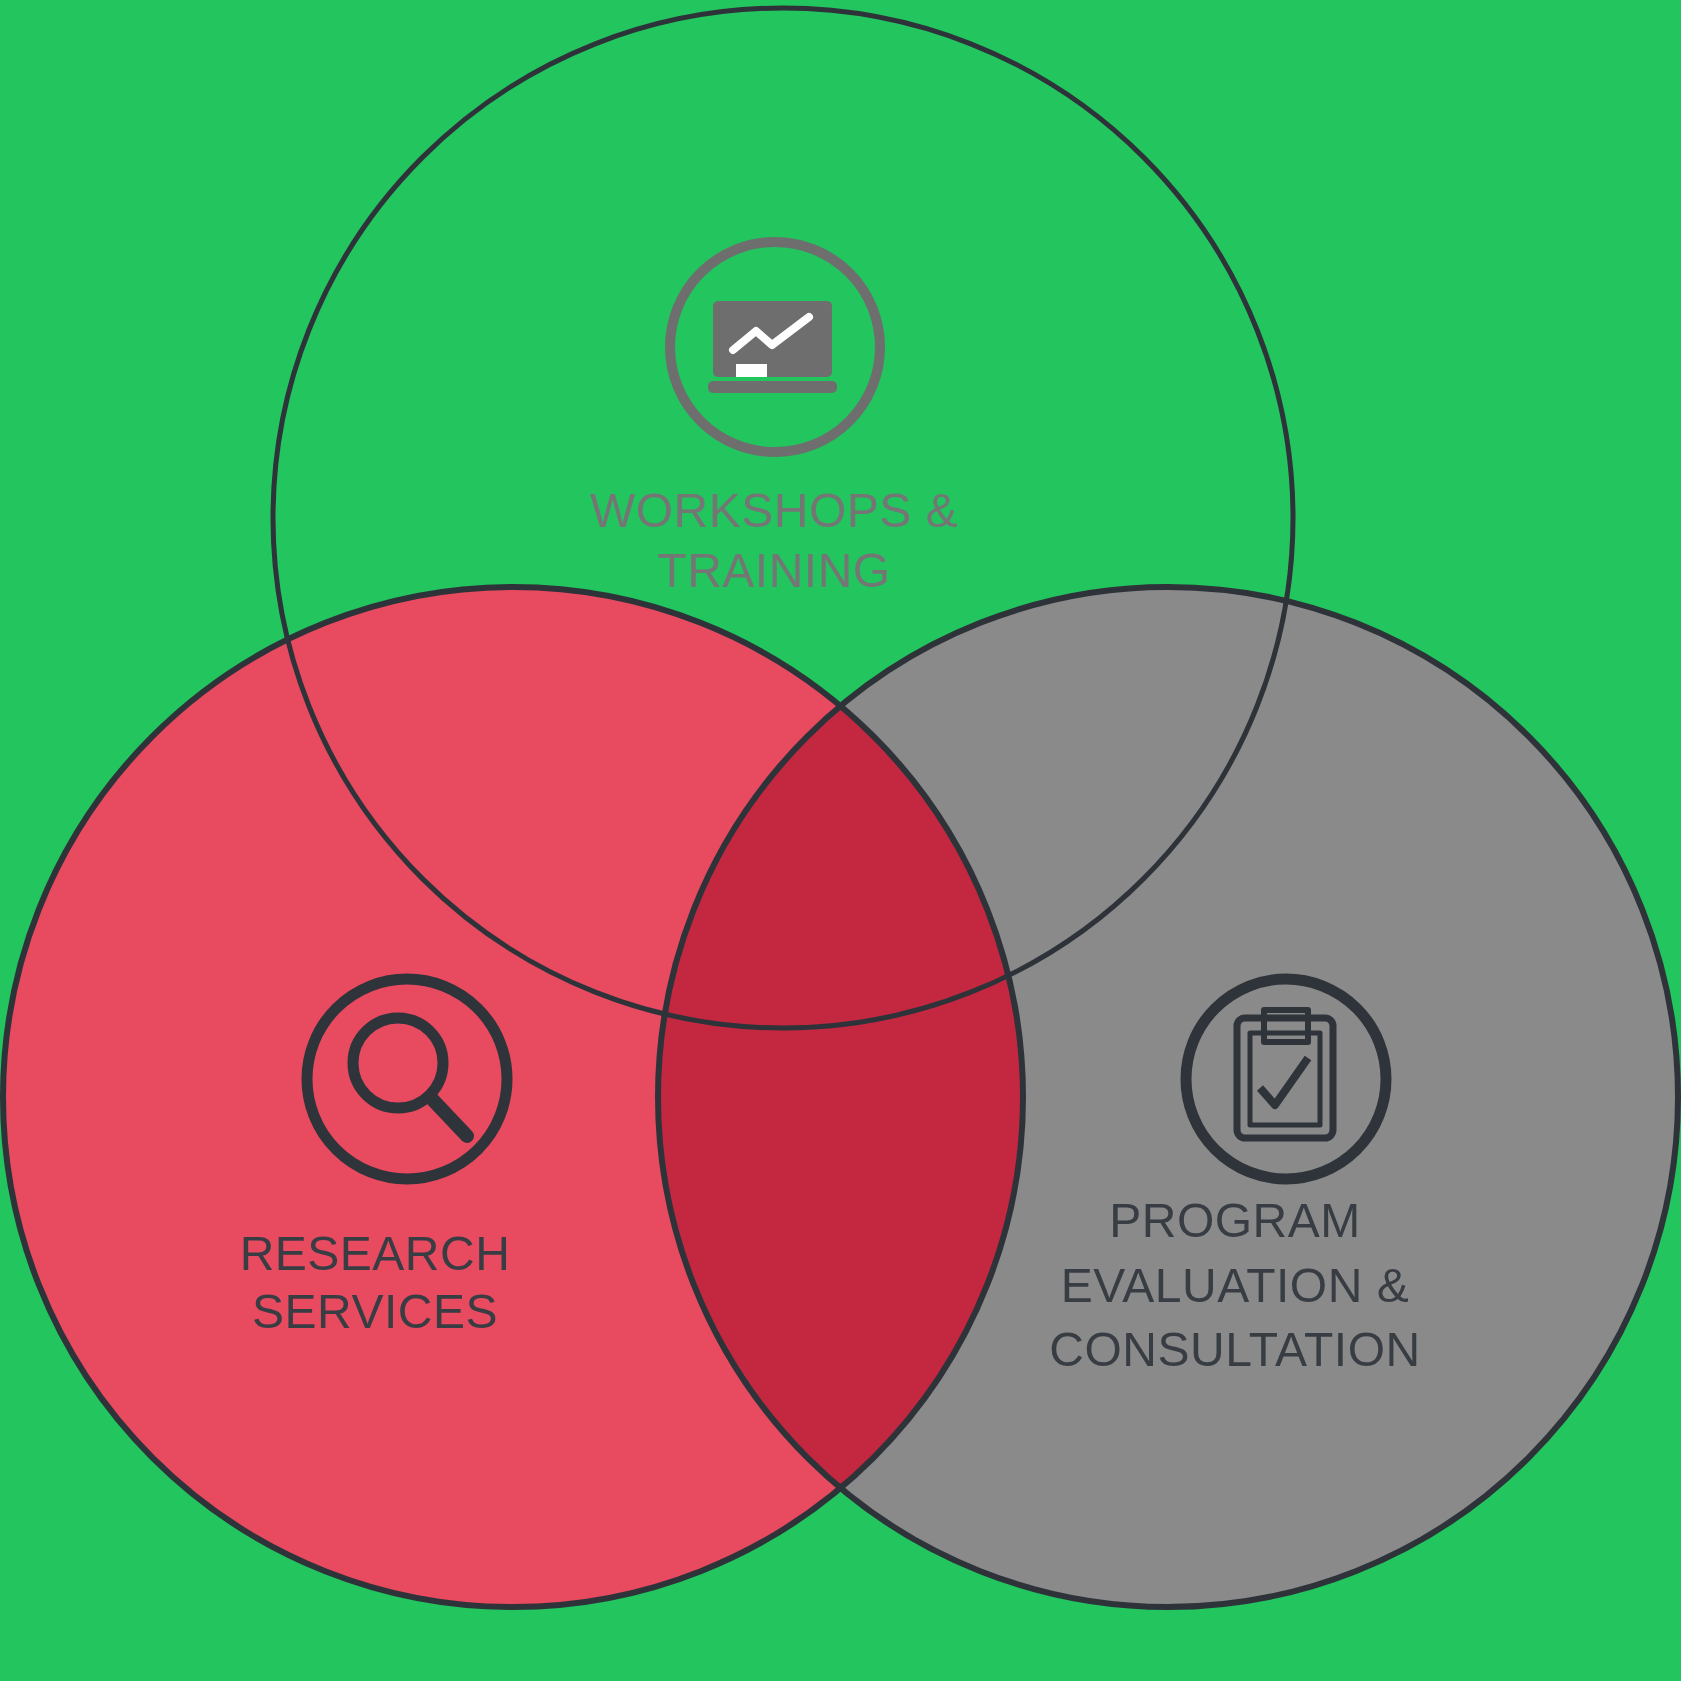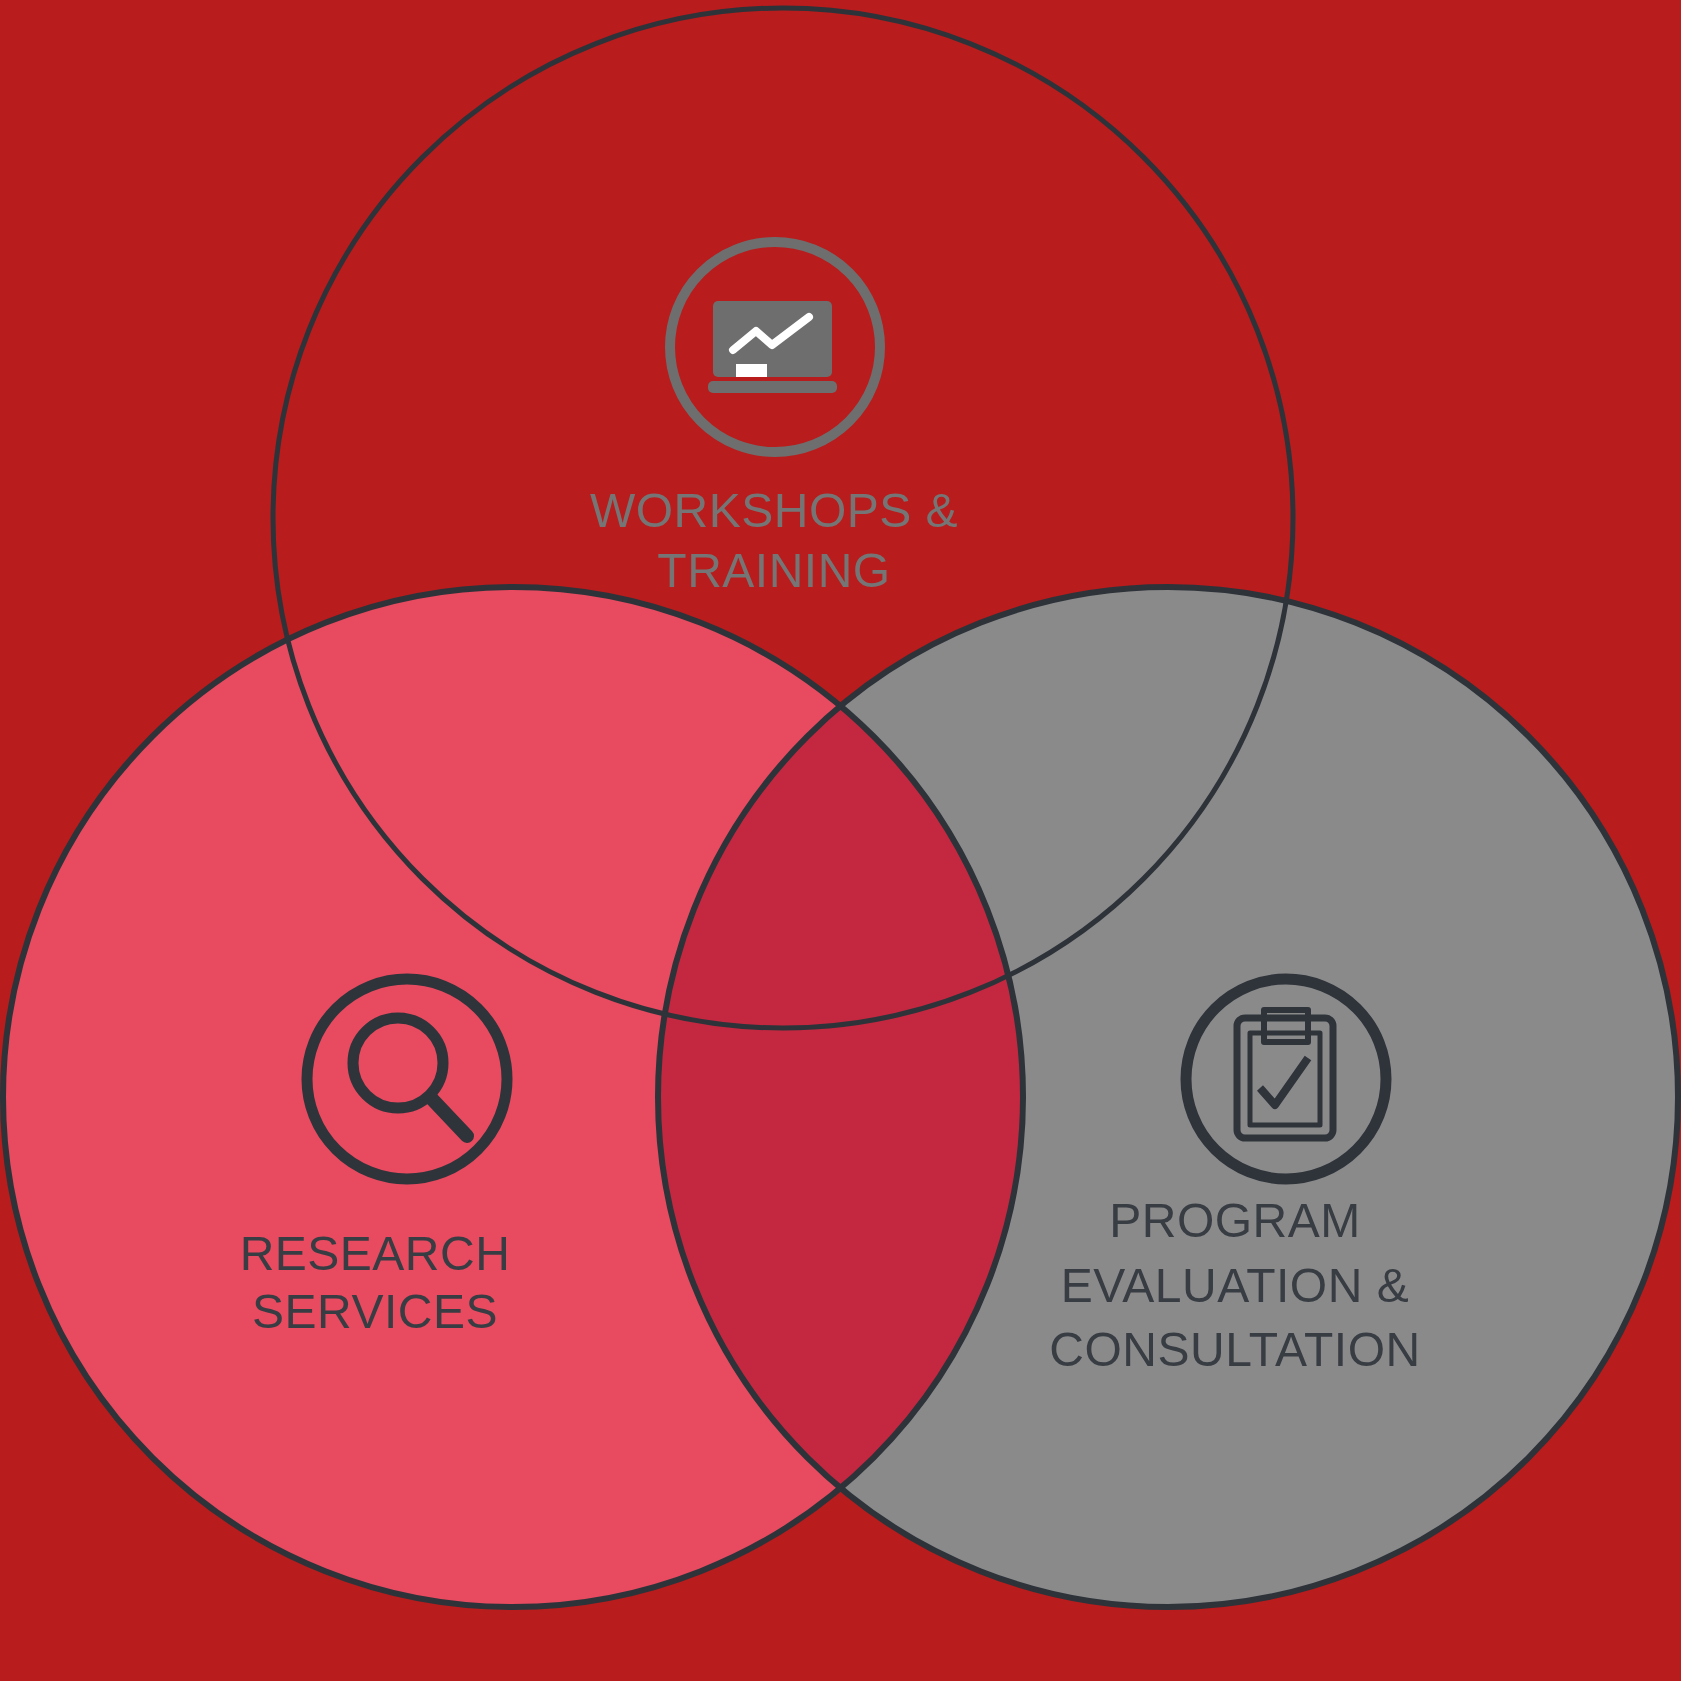--- a/index.html
+++ b/index.html
@@ -4,21 +4,21 @@
 <style>
   html, body {
     margin: 0;
     padding: 0;
     background: #ffffff;
   }
   .stage {
     position: relative;
     width: 1681px;
     height: 1681px;
-    background: #b91c1c;
+    background: #22c55e;
     overflow: hidden;
   }
   svg { display: block; }
 
   
   .venn-outline {
     fill: none;
     stroke: #2e333a;
   }
   .venn-outline.top    { stroke-width: 5; }

